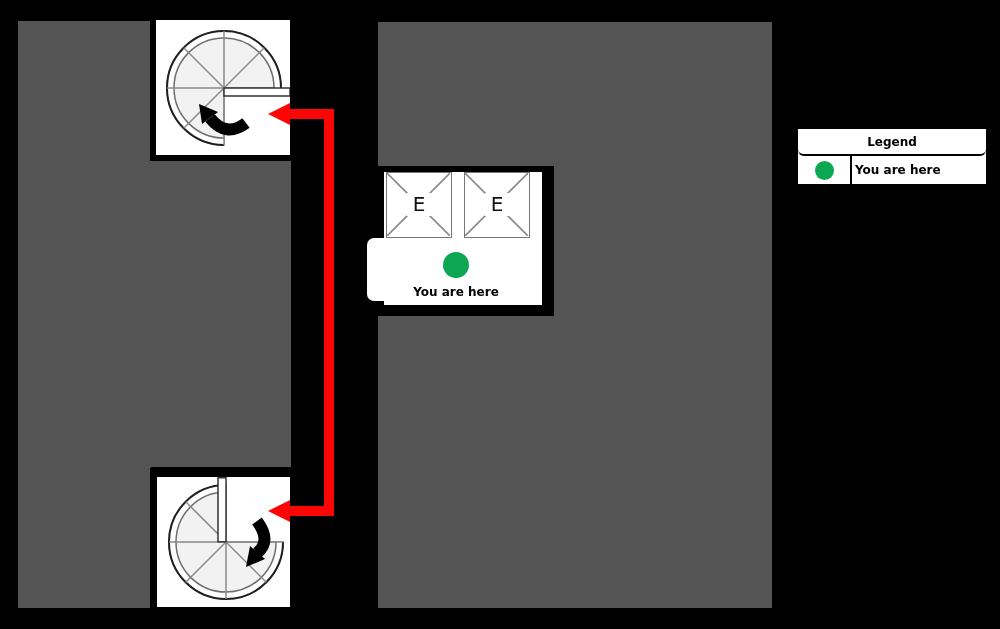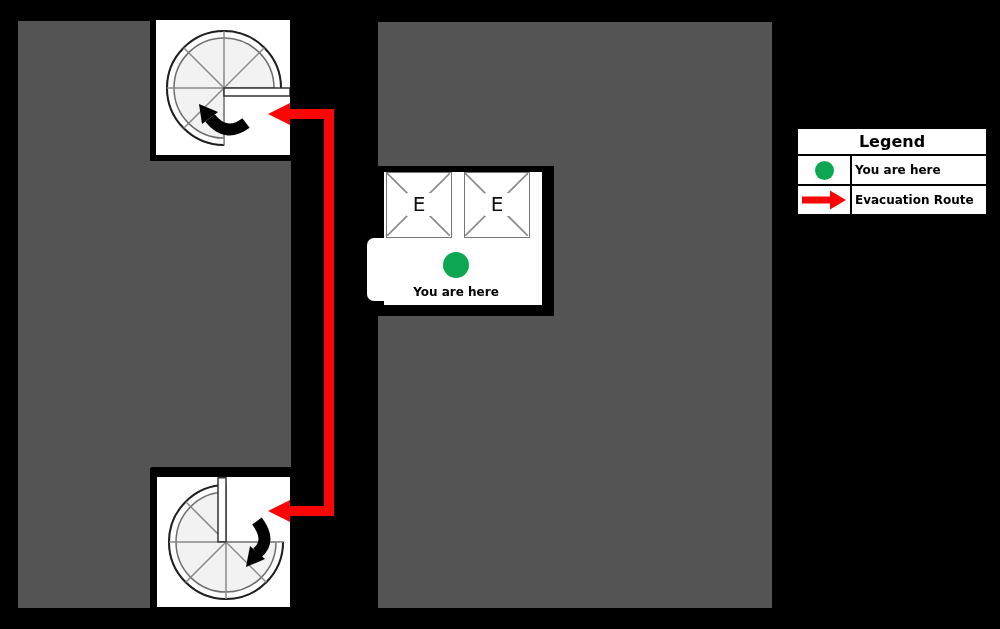--- a/index.html
+++ b/index.html
@@ -11,21 +11,21 @@
   .room-frame{background:#000;}
   .room-floor{background:#fff;}
   .lobby-tab{background:#fff;border-radius:7px 0 0 7px;}
   .shaft{background:#fff;border:1.5px solid #777;box-sizing:border-box;}
   .shaft svg{position:absolute;left:0;top:0;}
   .e-chip{position:absolute;left:50%;top:50%;transform:translate(-50%,-52%);
           background:#fff;padding:0 6px;font-size:20px;color:#111;line-height:1.15;}
   .here-label{font-size:12px;font-weight:bold;color:#000;text-align:center;}
   .legend{background:#fff;border:2px solid #000;box-sizing:border-box;}
   .legend-header{height:25px;border-bottom:2px solid #000;display:flex;align-items:center;
-                 justify-content:center;font-size:16px;font-weight:bold;color:#000;}
+                 justify-content:center;font-size:12px;font-weight:bold;color:#000;border-radius:6px;}
   .legend-row{display:flex;height:28px;}
   .legend-row.mid{border-bottom:2px solid #000;}
   .legend-icon-cell{width:54px;border-right:2px solid #000;display:flex;align-items:center;
                     justify-content:center;box-sizing:border-box;}
   .legend-label-cell{flex:1;display:flex;align-items:center;padding-left:3px;
                      font-size:12px;font-weight:bold;color:#000;}
   svg{display:block;}
 </style>
 </head>
 <body>
@@ -116,24 +116,15 @@
   <div class="abs legend" style="left:796px;top:127px;width:192px;">
     <div class="legend-header">Legend</div>
     <div class="legend-row mid">
       <div class="legend-icon-cell">
         <svg width="19" height="19" viewBox="0 0 19 19">
           <circle cx="9.5" cy="9.5" r="9.5" fill="#0CA750"></circle>
         </svg>
       </div>
       <div class="legend-label-cell">You are here</div>
     </div>
-    <div class="legend-row">
-      <div class="legend-icon-cell">
-        <svg width="46" height="20" viewBox="0 0 46 20">
-          <rect x="1" y="6.5" width="29" height="7" fill="#FB0505"></rect>
-          <polygon points="29,0.5 45,10 29,19.5" fill="#FB0505"></polygon>
-        </svg>
-      </div>
-      <div class="legend-label-cell">Evacuation Route</div>
-    </div>
   </div>
 
 </div>
 
 </body></html>

